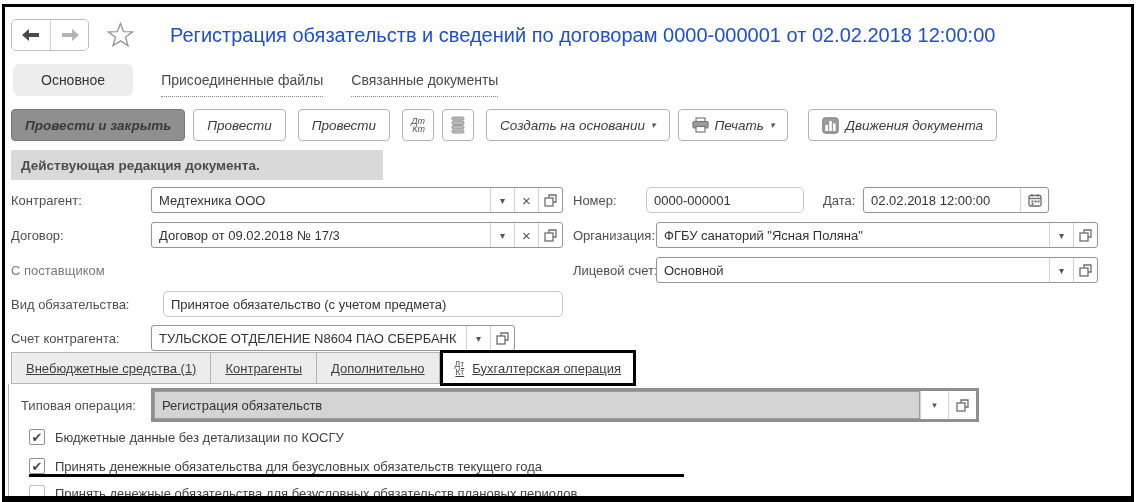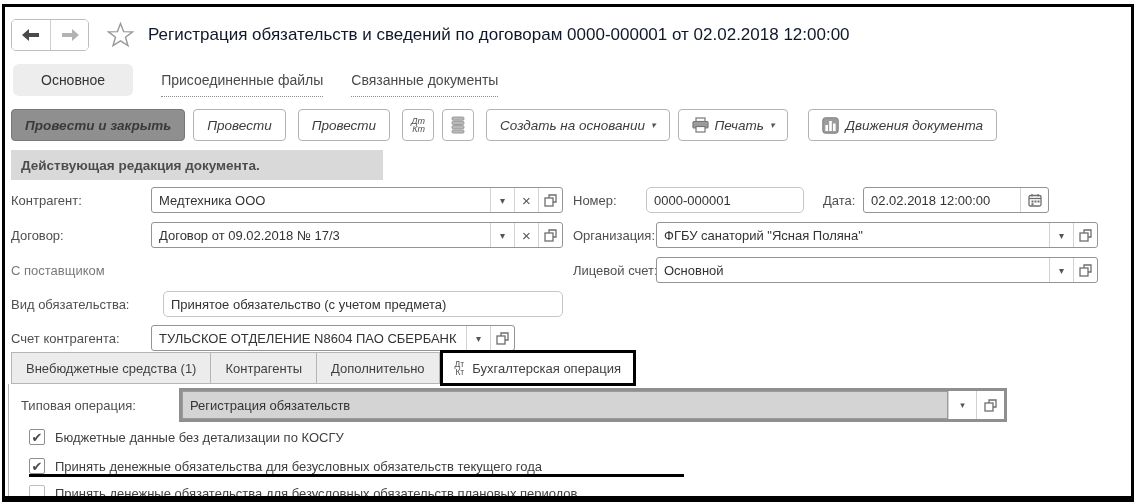--- a/index.html
+++ b/index.html
@@ -8,21 +8,21 @@
   .frame { position:absolute; top:4px; left:2px; right:2px; bottom:0;
            border:3px solid #000; border-bottom-width:6px; background:#fff; overflow:hidden; }
   .content { position:relative; width:100%; height:100%; }
 
   
   .header { position:absolute; left:6px; top:8px; height:40px; display:flex; align-items:center; }
   .navgroup { display:flex; border:1px solid #bdbdbd; border-radius:5px; overflow:hidden; background:#fff; }
   .navbtn { width:38px; height:30px; display:flex; align-items:center; justify-content:center; background:#fff; }
   .navbtn + .navbtn { border-left:1px solid #cfcfcf; }
   .star { margin-left:18px; margin-right:14px; display:flex; align-items:center; }
-  .title { font-size:17px; color:#0f172a; white-space:nowrap; }
+  .title { font-size:20px; color:#1d4ed8; white-space:nowrap;margin-left:22px; }
 
   
   .toptabs { position:absolute; left:8px; top:56px; height:34px; display:flex; align-items:center; gap:28px; }
   .toptab { font-size:14px; color:#4a4a4a; padding:8px 28px; }
   .toptab.active { background:#ededed; border-radius:6px; color:#333; }
   .toptab.link { padding:8px 0; border-bottom:1px dotted #8a8a8a;text-align:center; }
 
   
   .toolbar { position:absolute; left:6px; top:100px; height:36px; display:flex; align-items:center; gap:8px;font-style:italic; }
   .btn { height:32px; display:flex; align-items:center; gap:6px; background:#fff;
@@ -43,31 +43,31 @@
   .fld { position:absolute; display:flex; height:26px; border:1px solid #949494; border-radius:3px; background:#fff; align-items:stretch; }
   .fld .val { flex:1; font-size:13px; color:#333; display:flex; align-items:center; padding:0 7px; white-space:nowrap; overflow:hidden; }
   .fld.ro { border-color:#c6c6c6; border-radius:5px; }
   .fbtn { width:24px; display:flex; align-items:center; justify-content:center; border-left:1px solid #d2d2d2; color:#555; }
   .fbtn .caret { font-size:10px; color:#555; }
   .fbtn .x { font-size:15px; color:#555; line-height:1; }
 
   
   .sectabs { position:absolute; left:6px; top:345px; height:32px; display:flex; align-items:stretch; }
   .sectab { display:flex; align-items:center; padding:0 14px; font-size:13px; color:#3f3f3f;
-            background:#ececec; border:1px solid #b5b5b5; border-left-width:0; white-space:nowrap; }
+            background:#ececec; border:1px solid #b5b5b5; border-left-width:0; white-space:nowrap;text-decoration:underline; }
   .sectab:first-child { border-left-width:1px; }
   .sectab.active { background:#fff; border:3px solid #000; margin:-2px 0; padding:0 12px; gap:8px; }
   .minidtkt { font-size:8.5px; line-height:8px; color:#4f4f4f; }
   .minidtkt .kt { display:block; text-align:right; }
 
   .paneborder { position:absolute; left:3px; top:377px; bottom:0; width:1px; background:#b5b5b5; }
 
   
   .oprow { position:absolute; left:6px; top:384px; height:32px; }
-  .opbox { position:absolute; left:140px; top:-3px; width:828px; height:34px; border:3px solid #8f8f8f; display:flex; background:#fff;margin-left:28px; }
+  .opbox { position:absolute; left:140px; top:-3px; width:828px; height:34px; border:3px solid #8f8f8f; display:flex; background:#fff; }
   .opval { flex:1; background:#d4d4d4; border:1px solid #9b9b9b; font-size:13px; color:#333;
            display:flex; align-items:center; padding:0 7px; }
   .opbtn { width:28px; display:flex; align-items:center; justify-content:center; border-left:1px solid #d2d2d2; }
 
   
   .cbrow { position:absolute; left:24px; display:flex; align-items:center; gap:10px; height:18px; }
   .cbox { width:16px; height:16px; border:1px solid #8f8f8f; border-radius:2px; background:#fff;
           display:flex; align-items:center; justify-content:center; font-size:13px; color:#4a4a4a; line-height:1; }
   .cbox.off { border-color:#bdbdbd; }
   .cblabel { font-size:13px; color:#3f3f3f; white-space:nowrap; }

